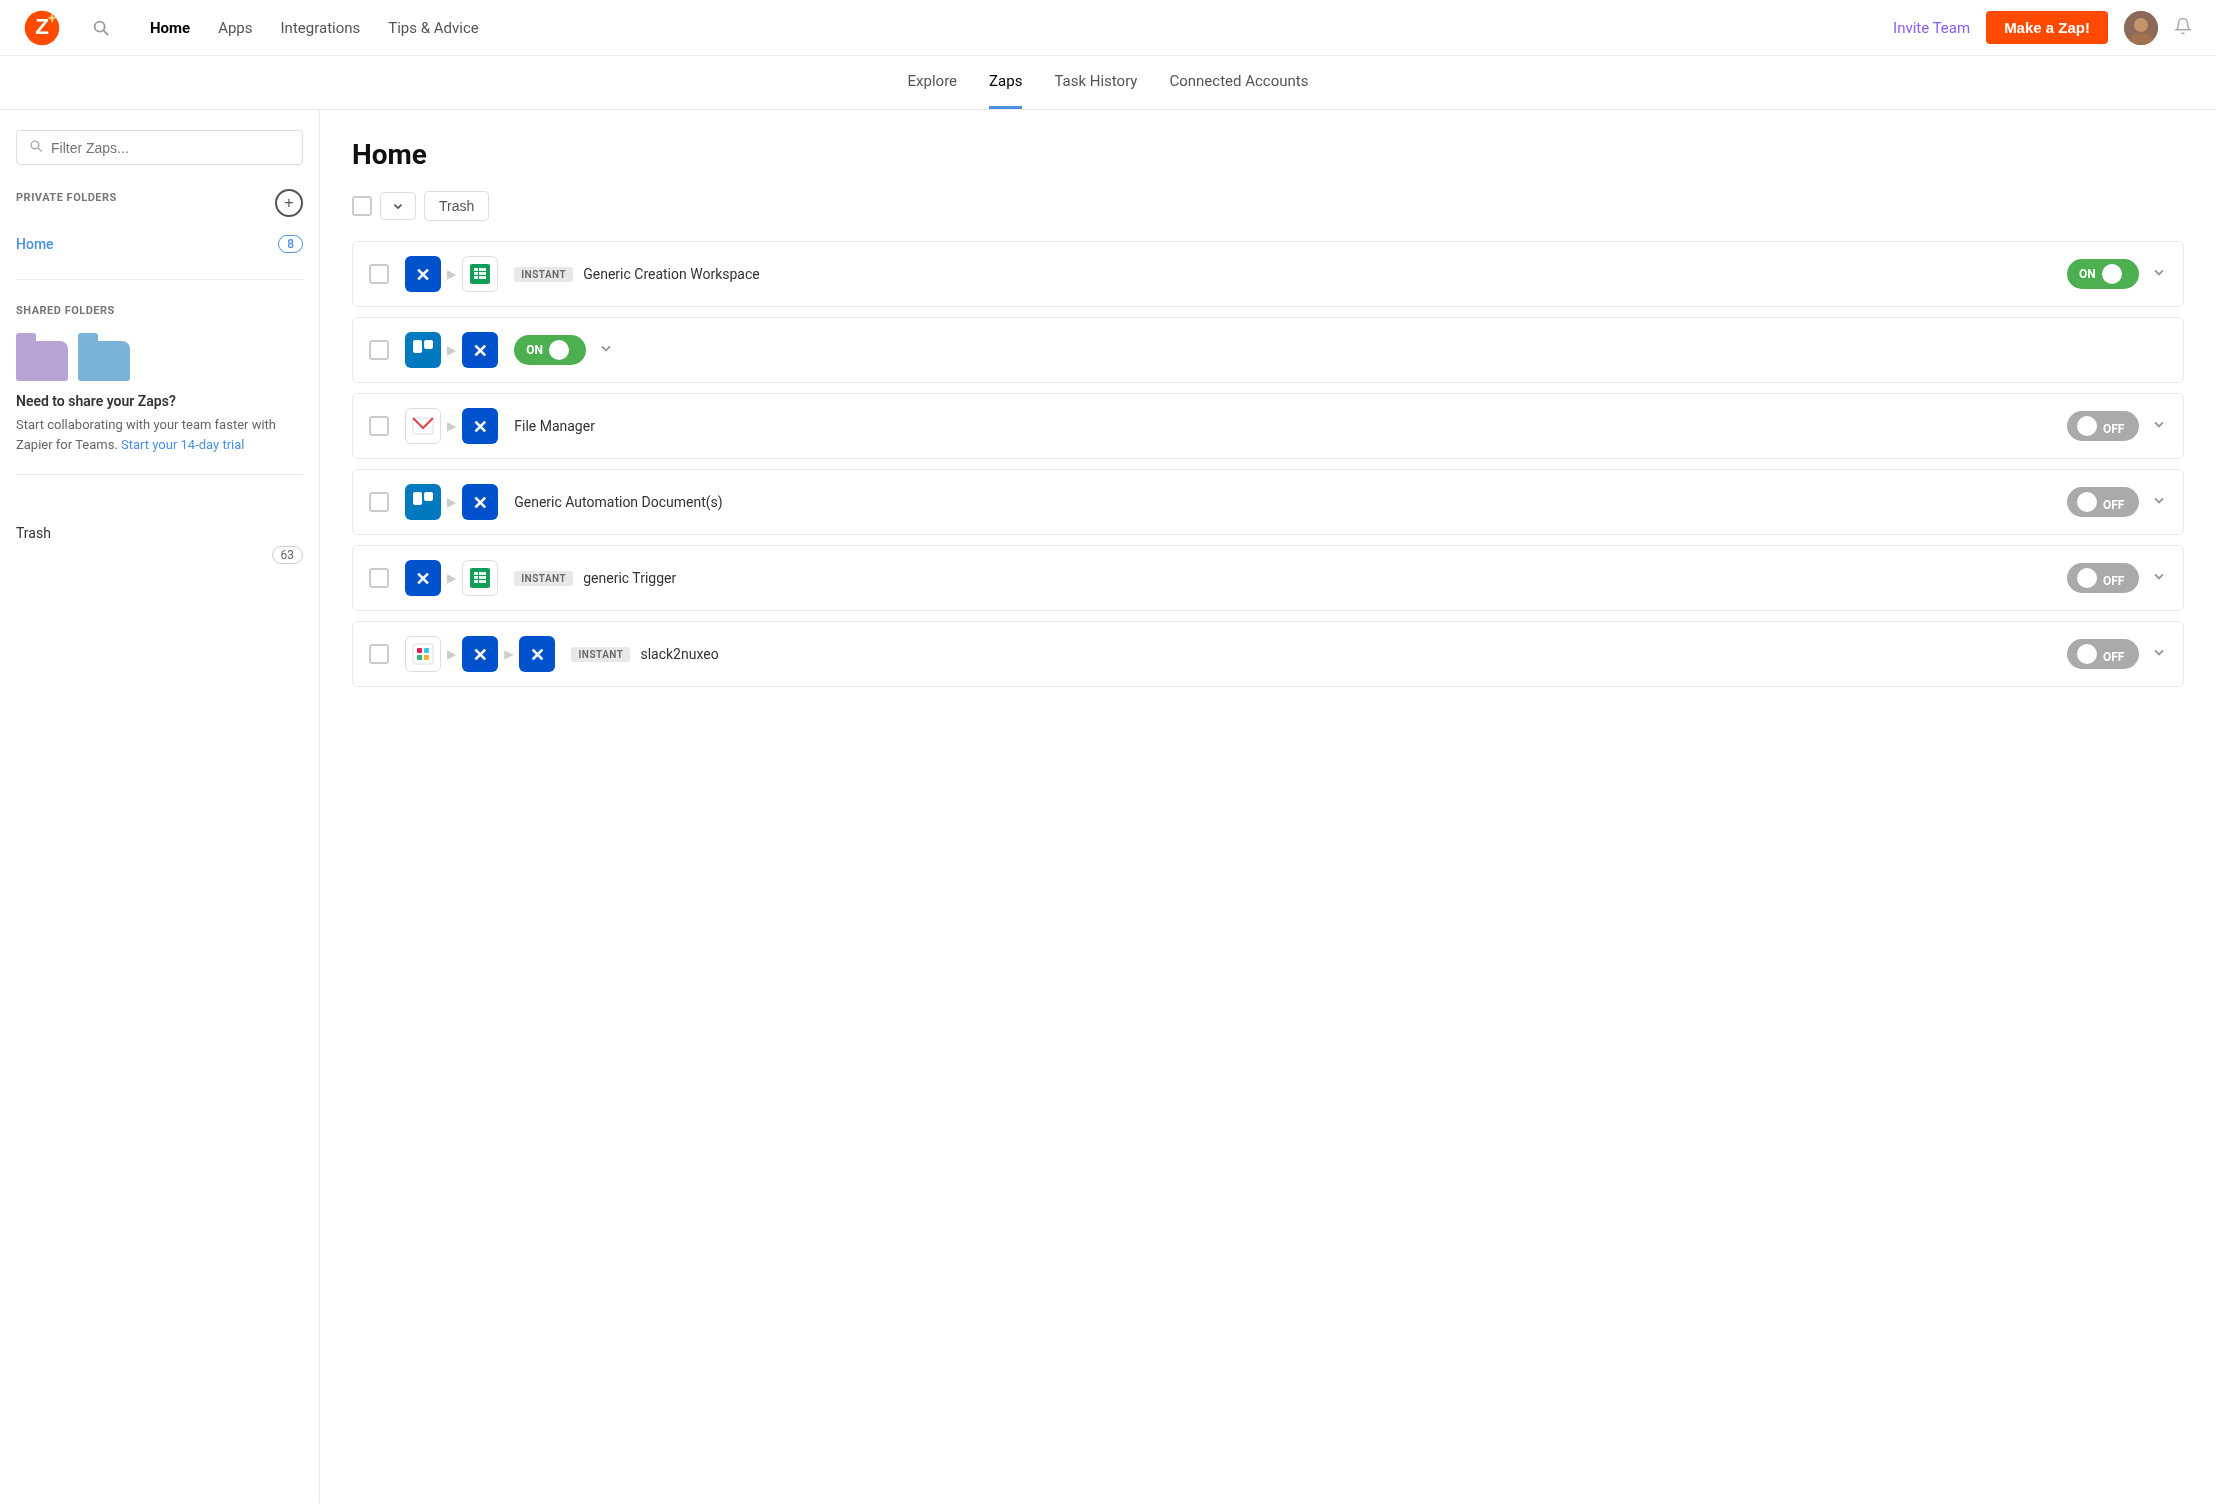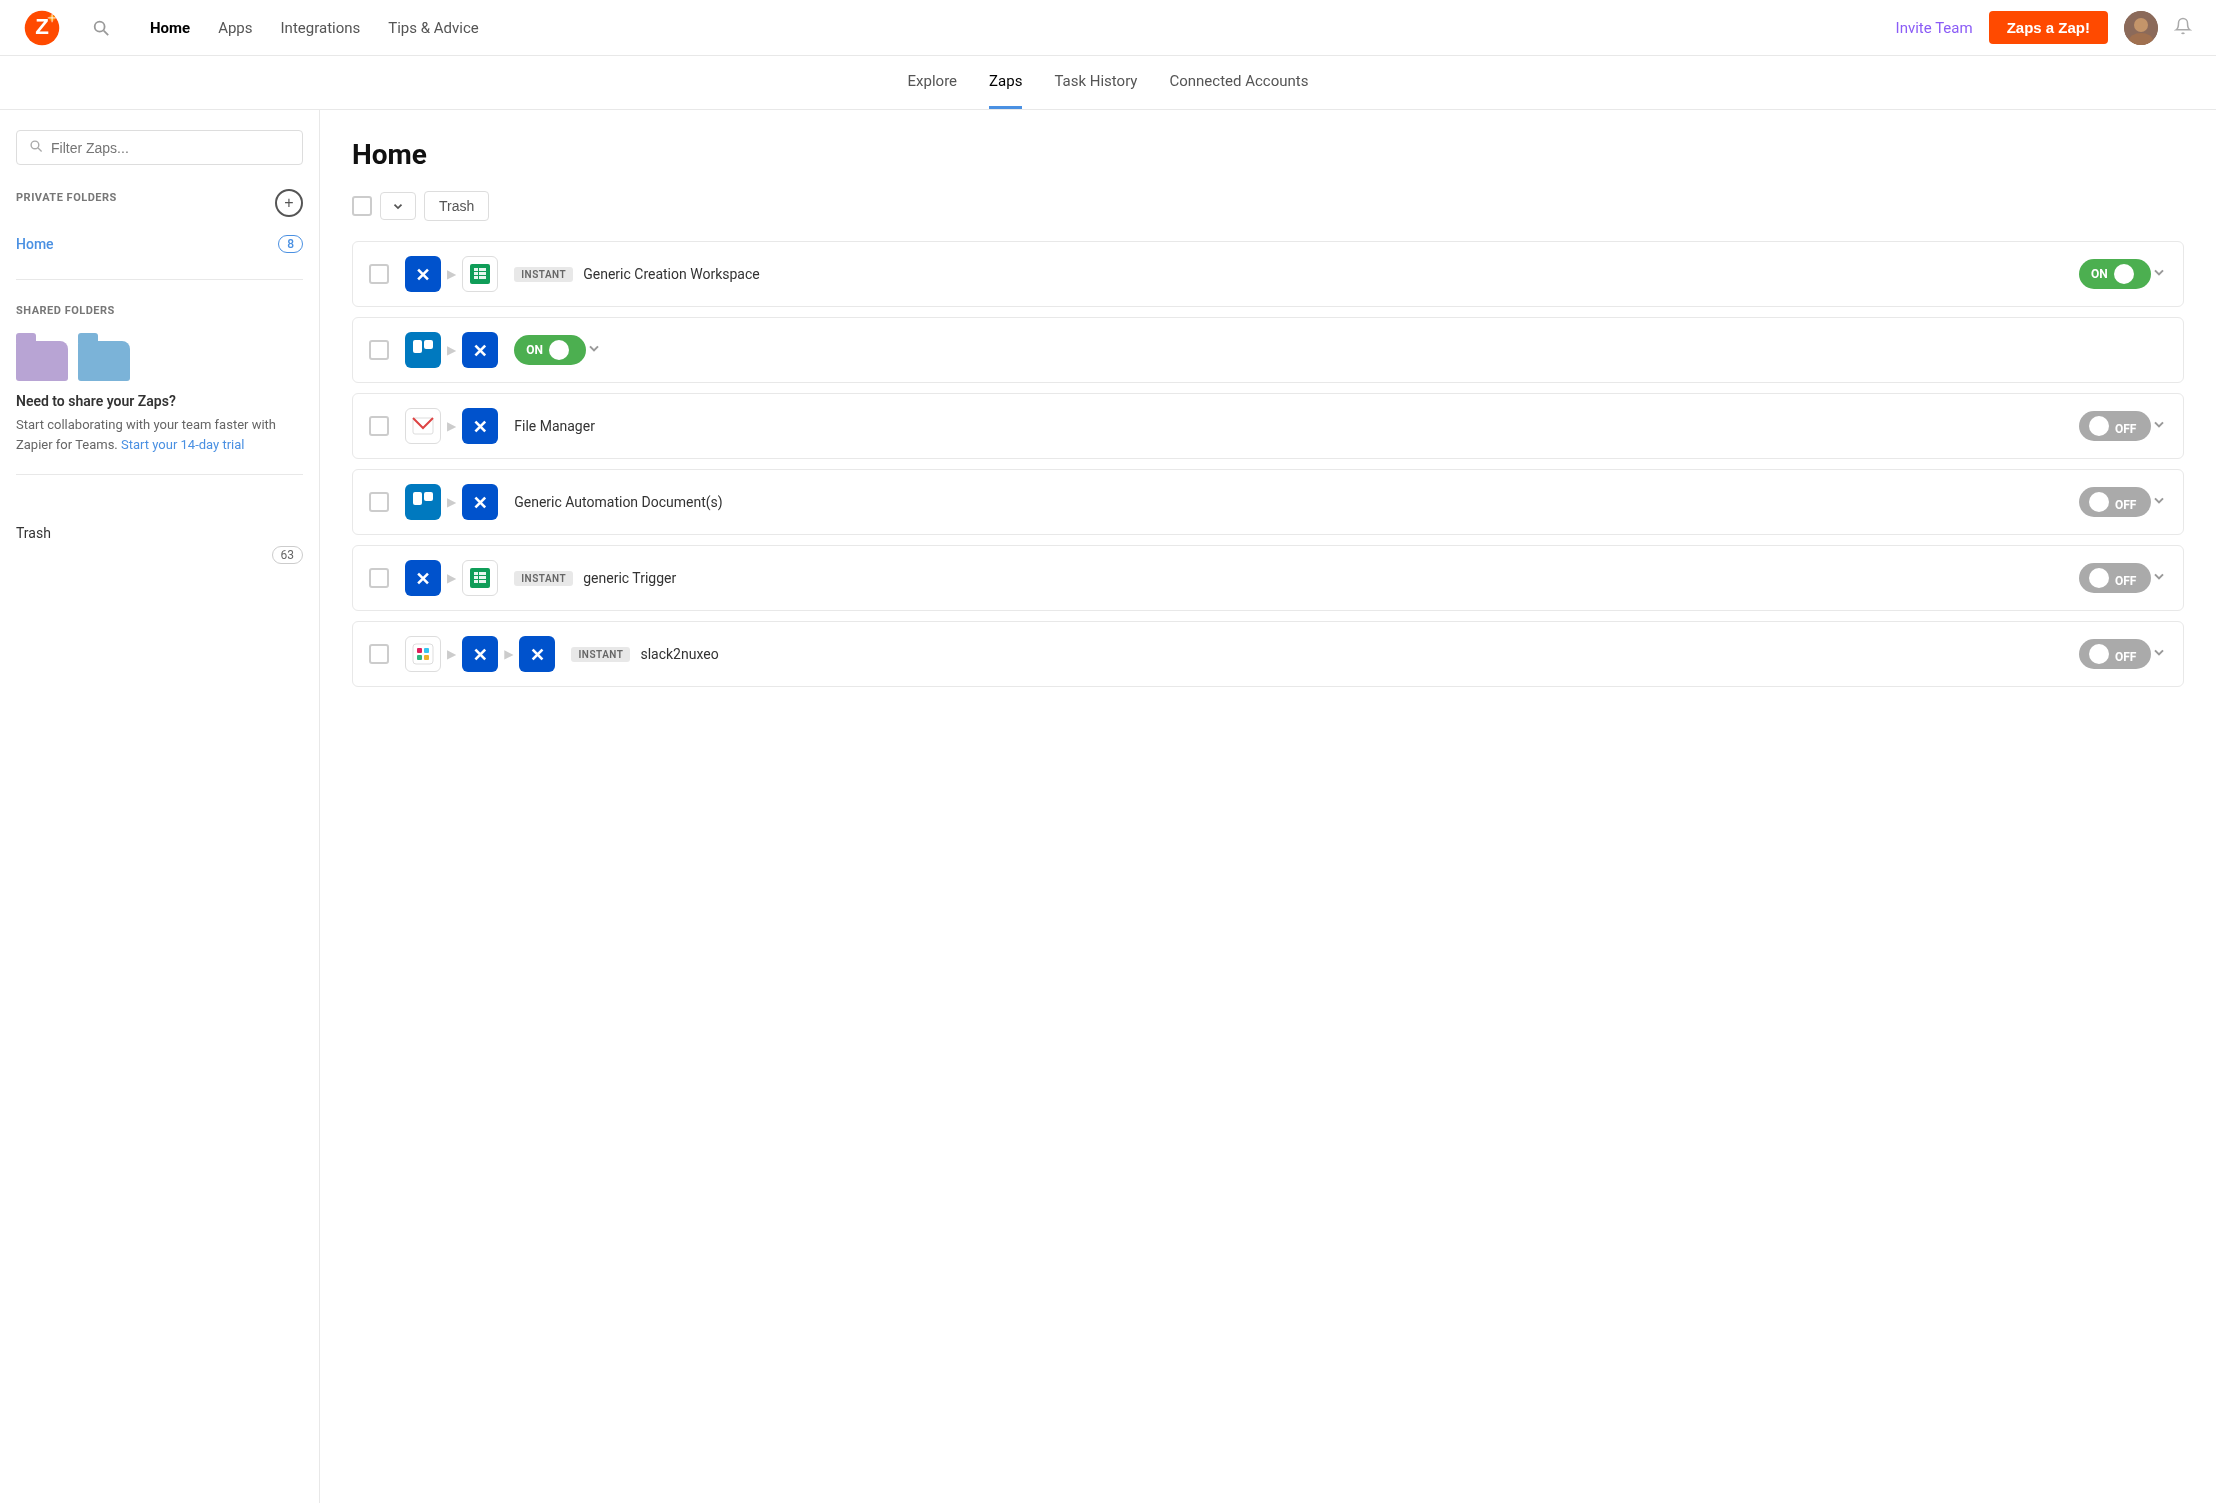--- a/index.html
+++ b/index.html
@@ -379,20 +379,21 @@
       text-transform: uppercase;
       letter-spacing: 0.5px;
     }
     .zap-name {
       font-size: 14px;
       color: #333;
     }
     .zap-row-right {
       display: flex;
       align-items: center;
+      gap: 12px;
       flex-shrink: 0;
     }
     .toggle-on {
       background: #4caf50;
       border-radius: 20px;
       padding: 5px 10px 5px 12px;
       display: flex;
       align-items: center;
       gap: 6px;
       cursor: pointer;
@@ -508,21 +509,21 @@
 
   <nav class="header-nav">
     <a href="#" class="active">Home</a>
     <a href="#">Apps</a>
     <a href="#">Integrations</a>
     <a href="#">Tips &amp; Advice</a>
   </nav>
 
   <div class="header-right">
     <a href="#" class="invite-team">Invite Team</a>
-    <button class="make-zap-btn">Zaps a Zap!</button>
+    <button class="make-zap-btn">Make a Zap!</button>
     <div class="avatar">
       <svg width="34" height="34" viewBox="0 0 34 34">
           <circle cx="17" cy="17" r="17" fill="#8b6a5a"></circle>
           <ellipse cx="17" cy="14" rx="7" ry="7" fill="#c4956a"></ellipse>
           <ellipse cx="17" cy="30" rx="12" ry="8" fill="#a0704f"></ellipse>
         </svg>
     </div>
     <span class="bell-icon">
       <svg width="18" height="20" viewBox="0 0 24 24" fill="none" stroke="#aaa" stroke-width="2">
         <path d="M18 8A6 6 0 0 0 6 8c0 7-3 9-3 9h18s-3-2-3-9"></path>

